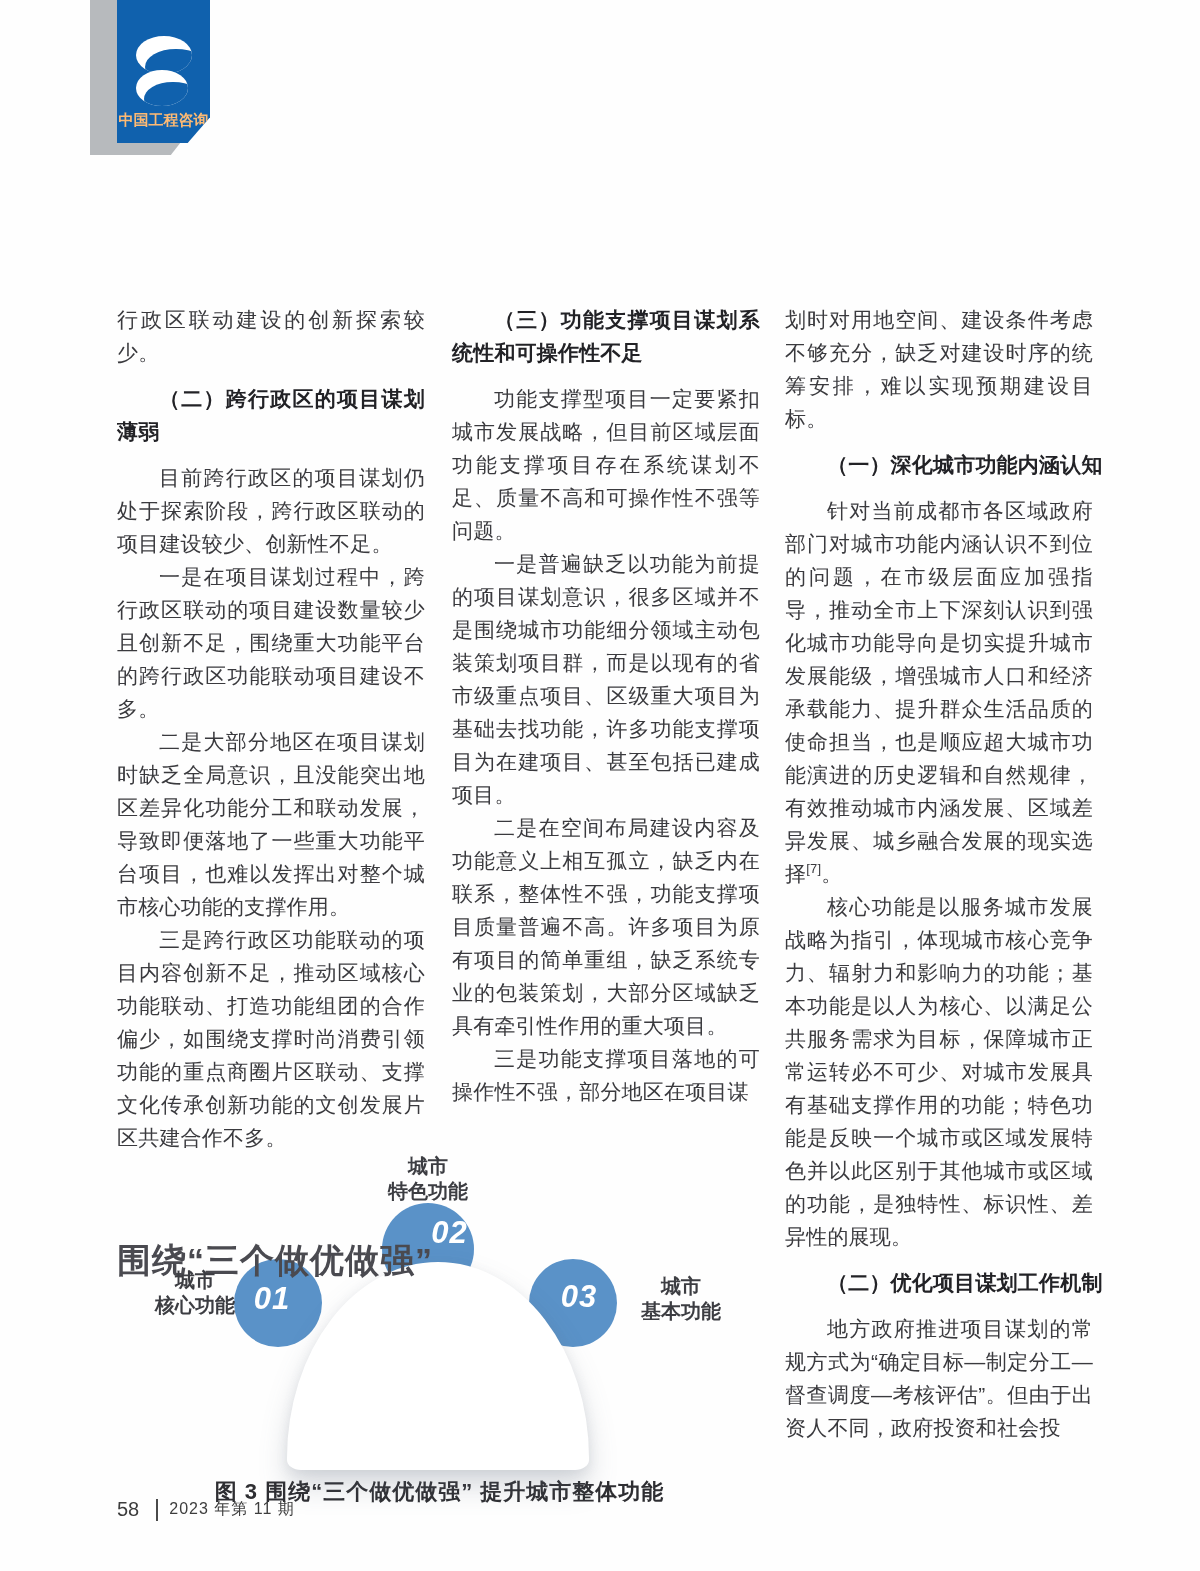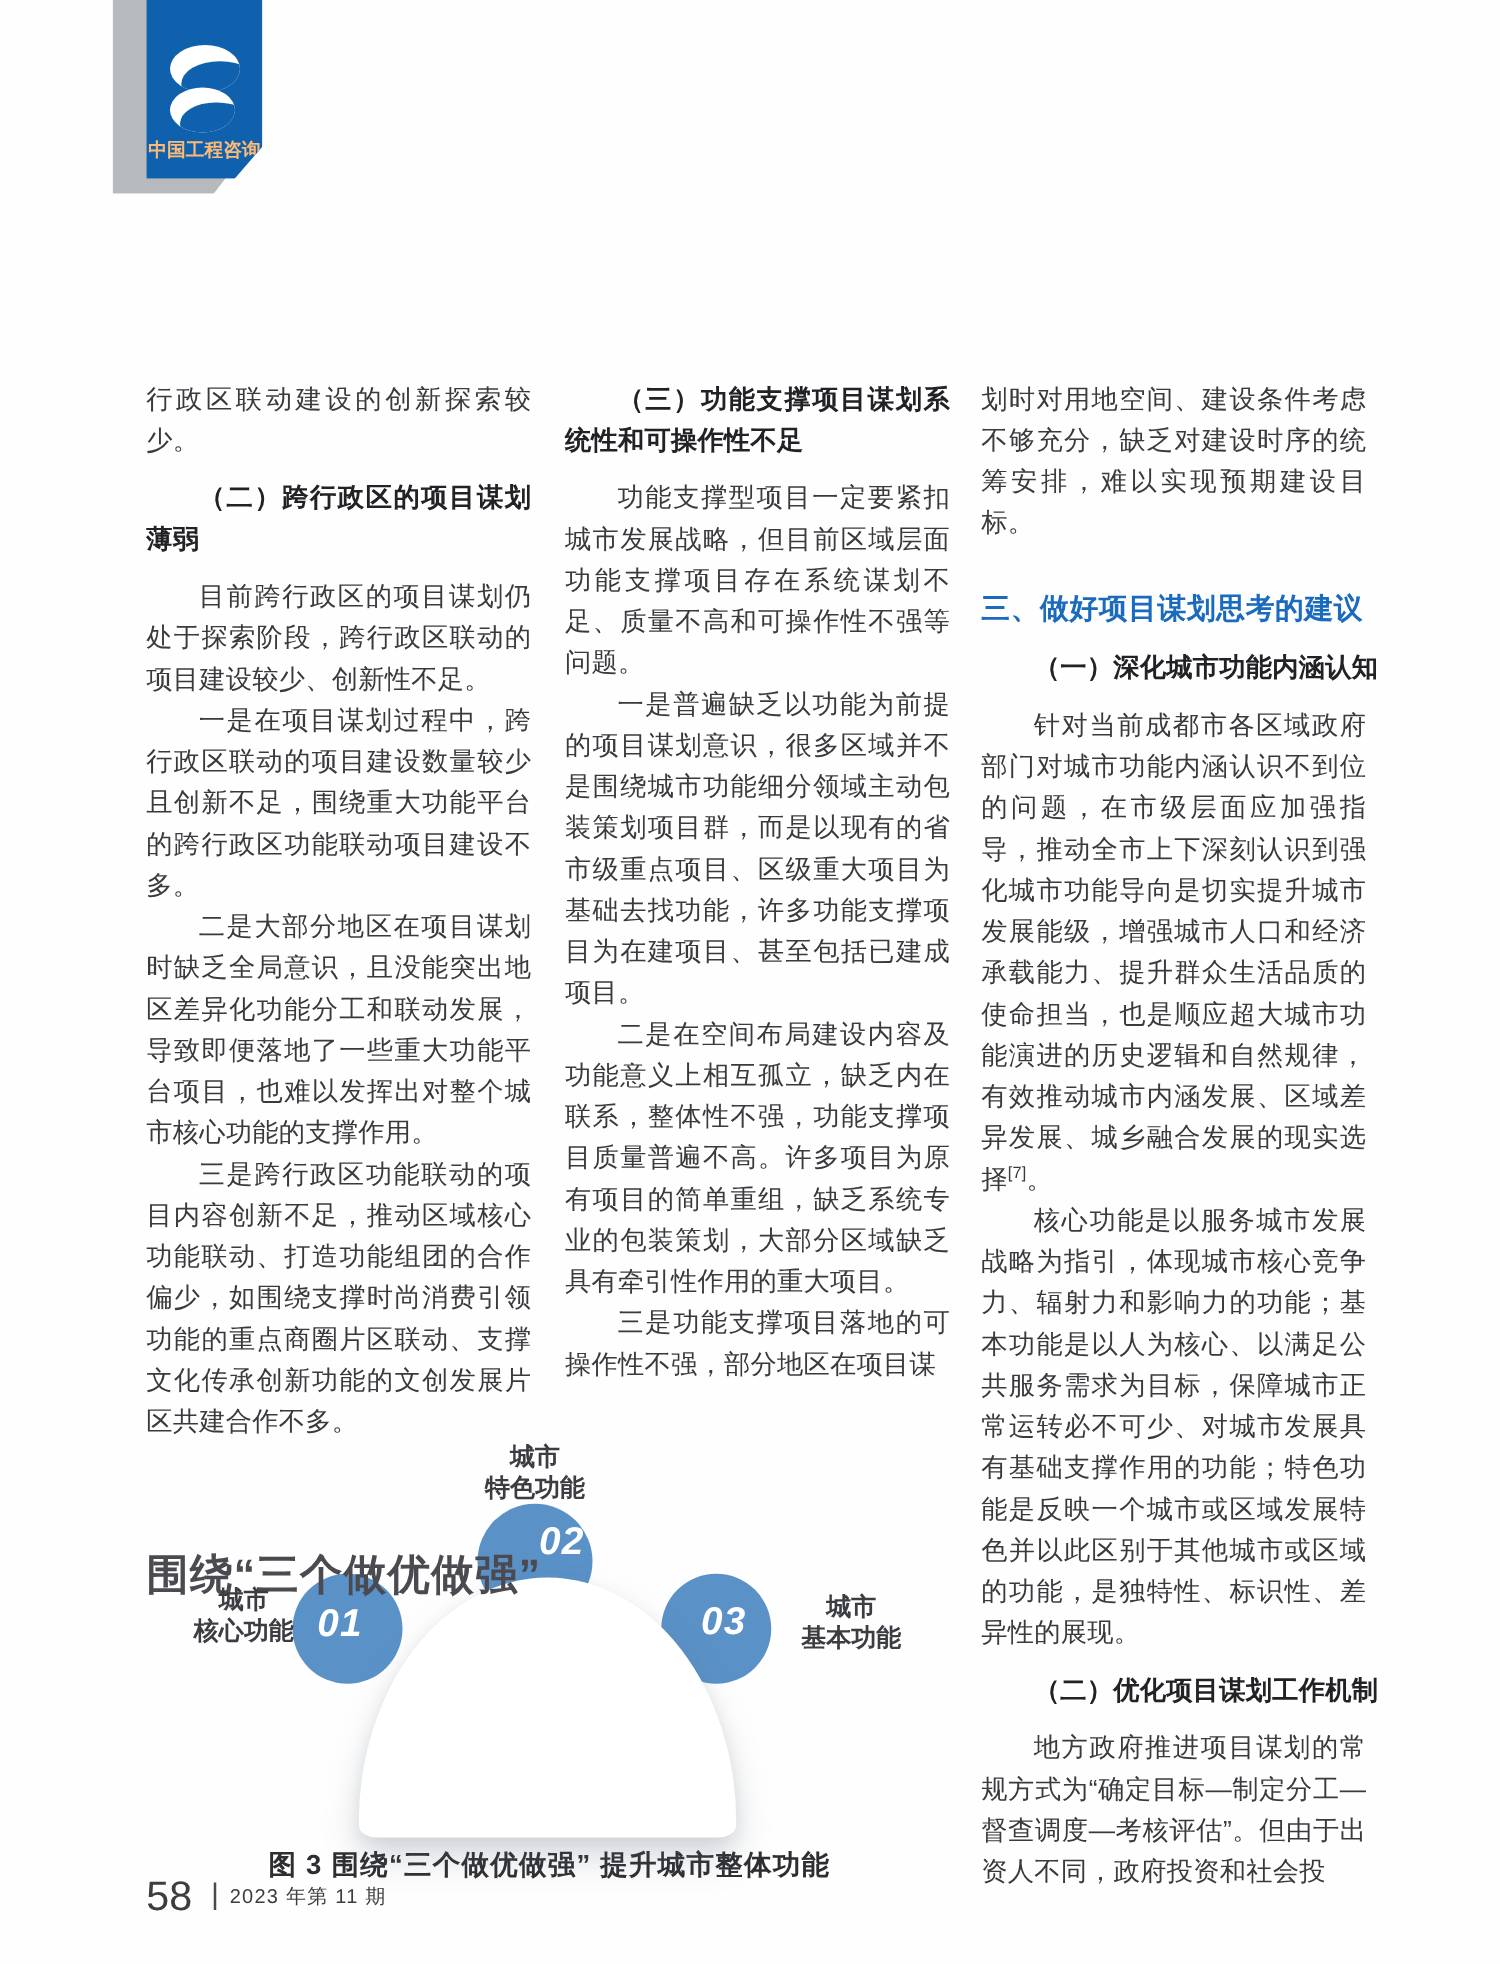--- a/index.html
+++ b/index.html
@@ -87,21 +87,21 @@
   .fig-label-1 { left:8px;  top:118px; }
   .fig-label-2 { left:241px; top:4px; }
   .fig-label-3 { left:494px; top:124px; }
   .fig-caption {
     position:absolute; left:117px; top:1477px; width:645px; text-align:center;
     font-weight:bold; font-size:22px; color:#2e2e32; letter-spacing:1px;
   }
 
   
   .footer { position:absolute; left:117px; top:1498px; display:flex; align-items:center; }
-  .footer .pageno { font-size:33px; color:#3d3d3d;text-align:right; }
+  .footer .pageno { font-size:20px; color:#3d3d3d;text-align:right; }
   .footer .divider { width:2px; height:22px; background:#4a4a4a; margin:0 11px 0 17px; }
   .footer .issue { font-size:16px; color:#3d3d3d; letter-spacing:1px; }
 </style>
 </head>
 <body>
 
 <div class="page">
 
   <div class="logo">
     <div class="logo-shadow"></div>
@@ -126,21 +126,20 @@
   <div class="col col-2">
     <div class="subhead" style="margin-top:0;">（三）功能支撑项目谋划系统性和可操作性不足</div>
     <p class="indent">功能支撑型项目一定要紧扣城市发展战略，但目前区域层面功能支撑项目存在系统谋划不足、质量不高和可操作性不强等问题。</p>
     <p class="indent">一是普遍缺乏以功能为前提的项目谋划意识，很多区域并不是围绕城市功能细分领域主动包装策划项目群，而是以现有的省市级重点项目、区级重大项目为基础去找功能，许多功能支撑项目为在建项目、甚至包括已建成项目。</p>
     <p class="indent">二是在空间布局建设内容及功能意义上相互孤立，缺乏内在联系，整体性不强，功能支撑项目质量普遍不高。许多项目为原有项目的简单重组，缺乏系统专业的包装策划，大部分区域缺乏具有牵引性作用的重大项目。</p>
     <p class="indent">三是功能支撑项目落地的可操作性不强，部分地区在项目谋</p>
   </div>
 
   <div class="col col-3">
     <p class="cont">划时对用地空间、建设条件考虑不够充分，缺乏对建设时序的统筹安排，难以实现预期建设目标。</p>
-    <div class="mainhead">三、做好项目谋划思考的建议</div>
     <div class="subhead one-line">（一）深化城市功能内涵认知</div>
     <p class="indent"><span>针对当前成都市各区域政府部门对城市功能内涵认识不到位的问题，在市级层面应加强指导，推动全市上下深刻认识到强化城市功能导向是切实提升城市发展能级，增强城市人口和经济承载能力、提升群众生活品质的使命担当，也是顺应超大城市功能演进的历史逻辑和自然规律，有效推动城市内涵发展、区域差异发展、城乡融合发展的现实选择</span><sup class="fnref">[7]</sup><span>。</span></p>
     <p class="indent">核心功能是以服务城市发展战略为指引，体现城市核心竞争力、辐射力和影响力的功能；基本功能是以人为核心、以满足公共服务需求为目标，保障城市正常运转必不可少、对城市发展具有基础支撑作用的功能；特色功能是反映一个城市或区域发展特色并以此区别于其他城市或区域的功能，是独特性、标识性、差异性的展现。</p>
     <div class="subhead one-line">（二）优化项目谋划工作机制</div>
     <p class="indent">地方政府推进项目谋划的常规方式为“确定目标—制定分工—督查调度—考核评估”。但由于出资人不同，政府投资和社会投</p>
   </div>
 
   <div class="figure">
     <div class="fig-label fig-label-2">
       <div>城市</div>

